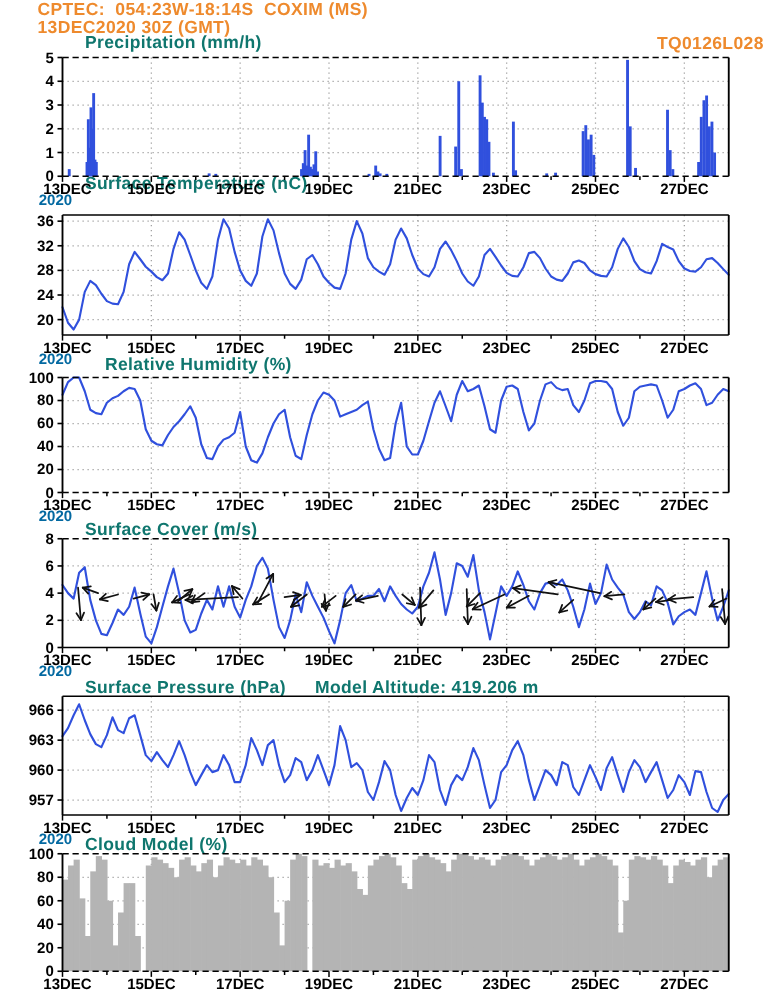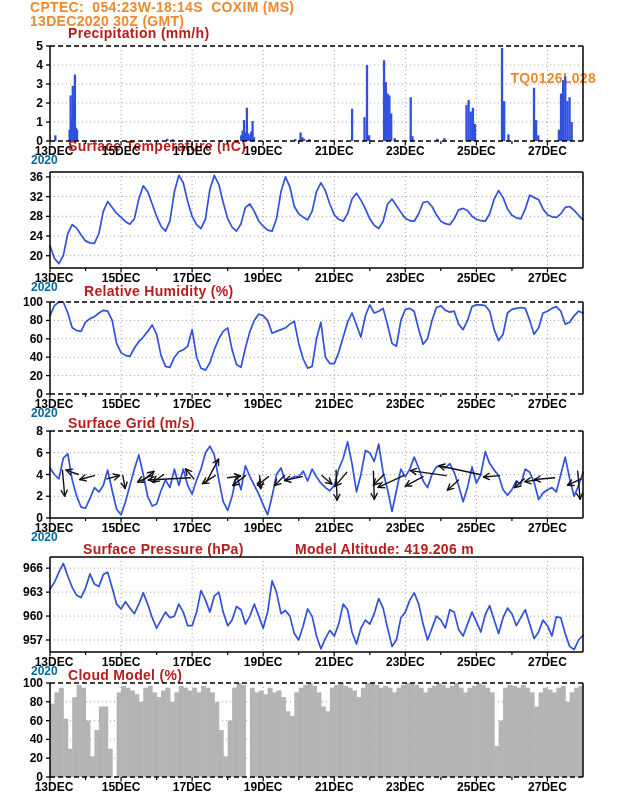--- a/index.html
+++ b/index.html
@@ -1,38 +1,38 @@
 <!DOCTYPE html>
 <html><head>
 <meta charset="utf-8">
 <style>
   html,body{margin:0;padding:0;background:#fff;}
   .page{position:relative;width:618px;height:800px;background:#fff;overflow:hidden;
         font-family:"Liberation Sans",sans-serif;font-weight:bold;}
   .t{position:absolute;white-space:pre;font-size:14px;letter-spacing:.3px;line-height:13px;}
   .orange{color:#ee8a2d;}
-  .magenta{color:#b91c1c;text-align:center;}
+  .magenta{color:#0f766e;text-align:center;}
   .year{position:absolute;font-size:12px;color:#0369a1;letter-spacing:0;white-space:pre;}
   .rt{text-align:right;}
   svg{position:absolute;left:0;top:0;}
 </style>
 </head>
 <body>
 
 <div class="page">
   <div class="t orange" style="left:30px;top:1px;">CPTEC:  054:23W-18:14S  COXIM (MS)</div>
   <div class="t orange" style="left:30px;top:15px;">13DEC2020 30Z (GMT)</div>
-  <div class="t orange rt" style="right:22px;top:28px;margin-top:44px;">TQ0126L028</div>
+  <div class="t orange rt" style="right:7px;top:28px;">TQ0126L028</div>
 
   <div class="t magenta" style="left:68px;top:27px;">Precipitation (mm/h)</div>
   <div class="t magenta" style="left:68px;top:140px;">Surface Temperature (nC)</div>
   <div class="t magenta" style="left:68px;top:285px;margin-left:16px;">Relative Humidity (%)</div>
-  <div class="t magenta" style="left:68px;top:417px;">Surface Grid (m/s)</div>
-  <div class="t magenta" style="left:83px;top:543px;">Surface Pressure (hPa)</div>
-  <div class="t magenta" style="left:252px;top:543px;margin-left:43px;">Model Altitude: 419.206 m</div>
+  <div class="t magenta" style="left:68px;top:417px;">Surface Cover (m/s)</div>
+  <div class="t magenta" style="left:68px;top:543px;">Surface Pressure (hPa)</div>
+  <div class="t magenta" style="left:252px;top:543px;">Model Altitude: 419.206 m</div>
   <div class="t magenta" style="left:68px;top:669px;">Cloud Model (%)</div>
 
   <div class="year" style="left:31px;top:153px;">2020</div>
   <div class="year" style="left:31px;top:280px;">2020</div>
   <div class="year" style="left:31px;top:406px;">2020</div>
   <div class="year" style="left:31px;top:530px;">2020</div>
   <div class="year" style="left:31px;top:664px;">2020</div>
 
   <svg id="plots" width="618" height="800">
       <g font-family="&quot;Liberation Sans&quot;,sans-serif" font-weight="bold" font-size="12" fill="#000">

